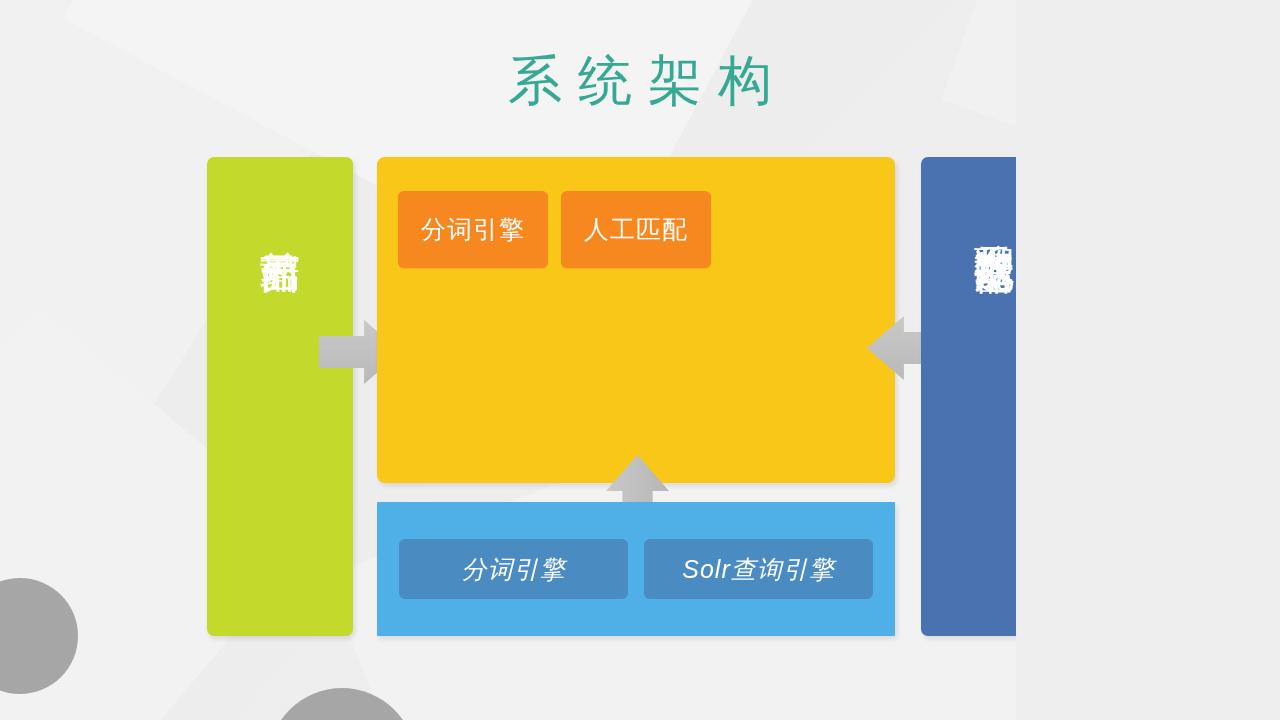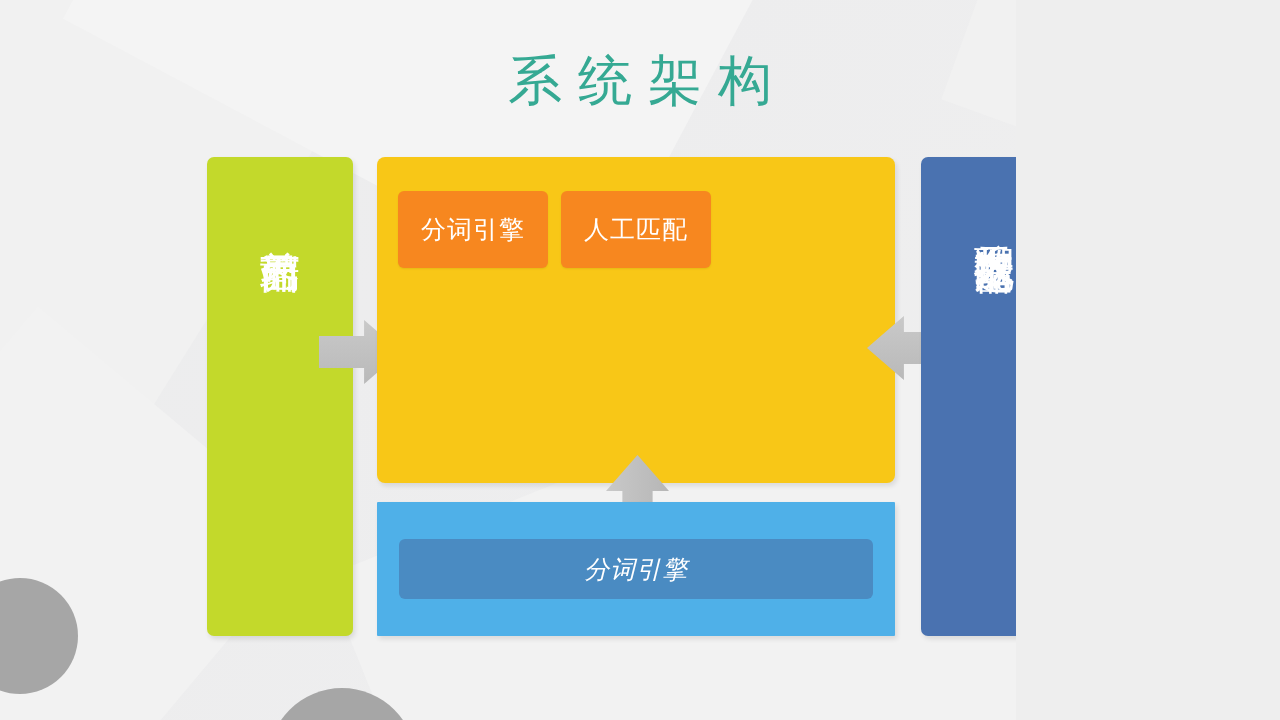--- a/index.html
+++ b/index.html
@@ -252,16 +252,19 @@
 
   <div class="side-panel right">
     <span class="vtext">聊天数据适配器</span>
   </div>
 
   <div class="engine-panel">
     <div class="engine-row">
       <div class="engine-box">
         <span>分词引擎</span>
       </div>
+      <div class="engine-box">
+        <span>Solr查询引擎</span>
+      </div>
     </div>
   </div>
 
 </div>
 
 </body></html>

